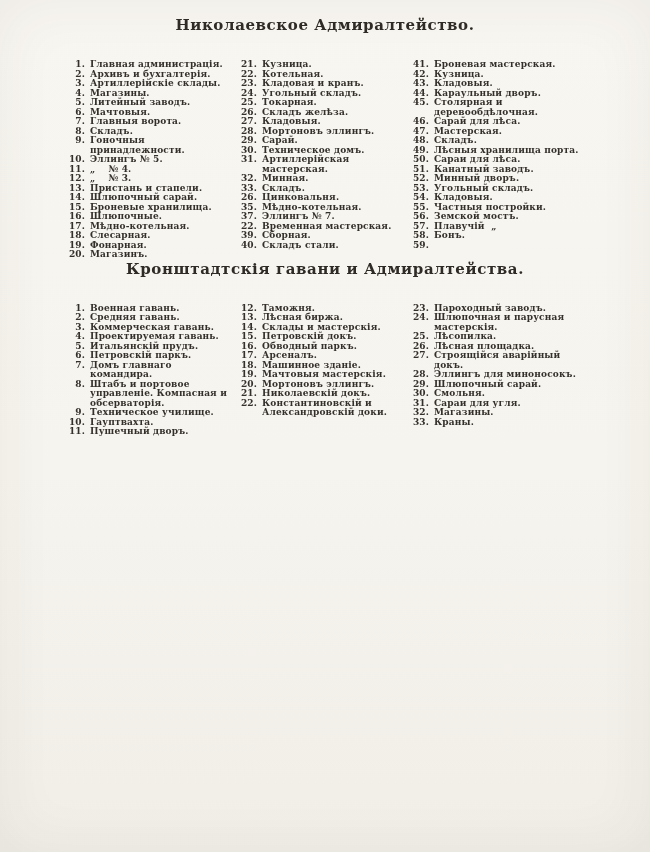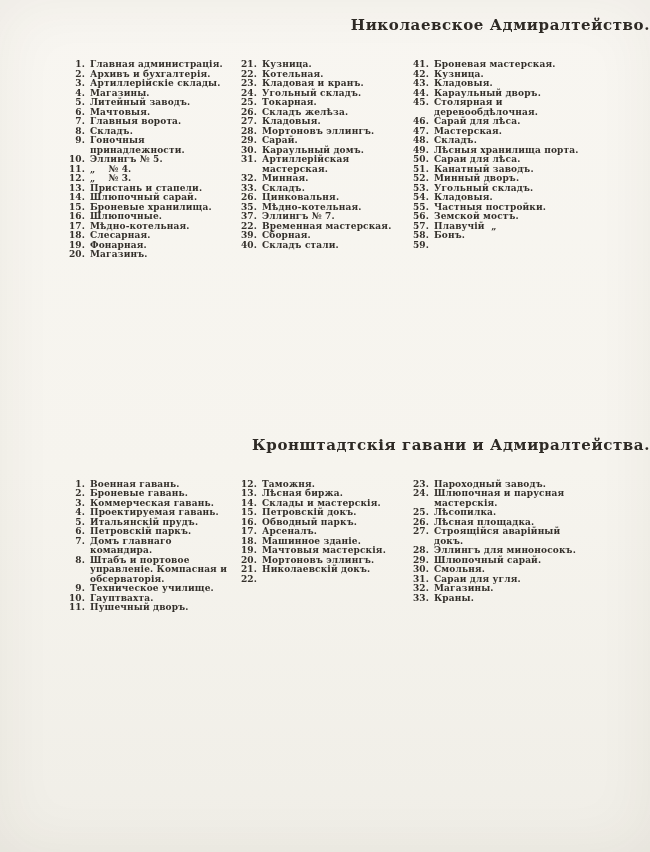--- a/index.html
+++ b/index.html
@@ -18,21 +18,21 @@
     overflow: hidden;
     background: linear-gradient(180deg, #f8f6f1 0%, #f6f4ee 55%, #f0eee7 100%);
     box-shadow: inset 0 0 60px rgba(60,50,30,0.06);
     color: #332f2a;
   }
   .title {
     margin: 0 0 26px 0;
     font-size: 15px;
     font-weight: bold;
     letter-spacing: 0.6px;
-    text-align: right;
+    text-align: center;
     color: #2e2a25;
   }
   .columns {
     display: flex;
     width: 516px;
     margin: 0 auto;
     align-items: flex-start;
   }
   .col { flex: 0 0 172px; width: 172px; }
   .item {
@@ -42,21 +42,21 @@
     font-weight: bold;
     letter-spacing: 0.15px;
   }
   .num {
     flex: 0 0 18px;
     text-align: right;
     margin-right: 5px;
     white-space: pre;
   }
   .label { flex: 1; padding-right: 4px; }
-  .section-2 { margin-top: 176px; }
+  .section-2 { }
 </style>
 </head>
 <body>
 
 <div class="page">
 
   <section class="list-section section-1">
     <h1 class="title">Николаевское Адмиралтейство.</h1>
     <div class="columns">
         <div class="col">
@@ -173,21 +173,21 @@
           <div class="item">
             <span class="num">28.</span>
             <span class="label">Мортоновъ эллингъ.</span>
           </div>
           <div class="item">
             <span class="num">29.</span>
             <span class="label">Сарай.</span>
           </div>
           <div class="item">
             <span class="num">30.</span>
-            <span class="label">Караульный домъ.</span>
+            <span class="label">Техническое домъ.</span>
           </div>
           <div class="item">
             <span class="num">31.</span>
             <span class="label">Артиллерійская мастерская.</span>
           </div>
           <div class="item">
             <span class="num">32.</span>
             <span class="label">Минная.</span>
           </div>
           <div class="item">
@@ -303,21 +303,21 @@
   <section class="list-section section-2">
     <h1 class="title">Кронштадтскія гавани и Адмиралтейства.</h1>
     <div class="columns">
         <div class="col">
           <div class="item">
             <span class="num">1.</span>
             <span class="label">Военная гавань.</span>
           </div>
           <div class="item">
             <span class="num">2.</span>
-            <span class="label">Броневые гавань.</span>
+            <span class="label">Средняя гавань.</span>
           </div>
           <div class="item">
             <span class="num">3.</span>
             <span class="label">Коммерческая гавань.</span>
           </div>
           <div class="item">
             <span class="num">4.</span>
             <span class="label">Проектируемая гавань.</span>
           </div>
           <div class="item">
@@ -385,20 +385,21 @@
           <div class="item">
             <span class="num">20.</span>
             <span class="label">Мортоновъ эллингъ.</span>
           </div>
           <div class="item">
             <span class="num">21.</span>
             <span class="label">Николаевскій докъ.</span>
           </div>
           <div class="item">
             <span class="num">22.</span>
+            <span class="label">Константиновскій и Александровскій доки.</span>
           </div>
         </div>
         <div class="col">
           <div class="item">
             <span class="num">23.</span>
             <span class="label">Пароходный заводъ.</span>
           </div>
           <div class="item">
             <span class="num">24.</span>
             <span class="label">Шлюпочная и парусная мастерскія.</span>

